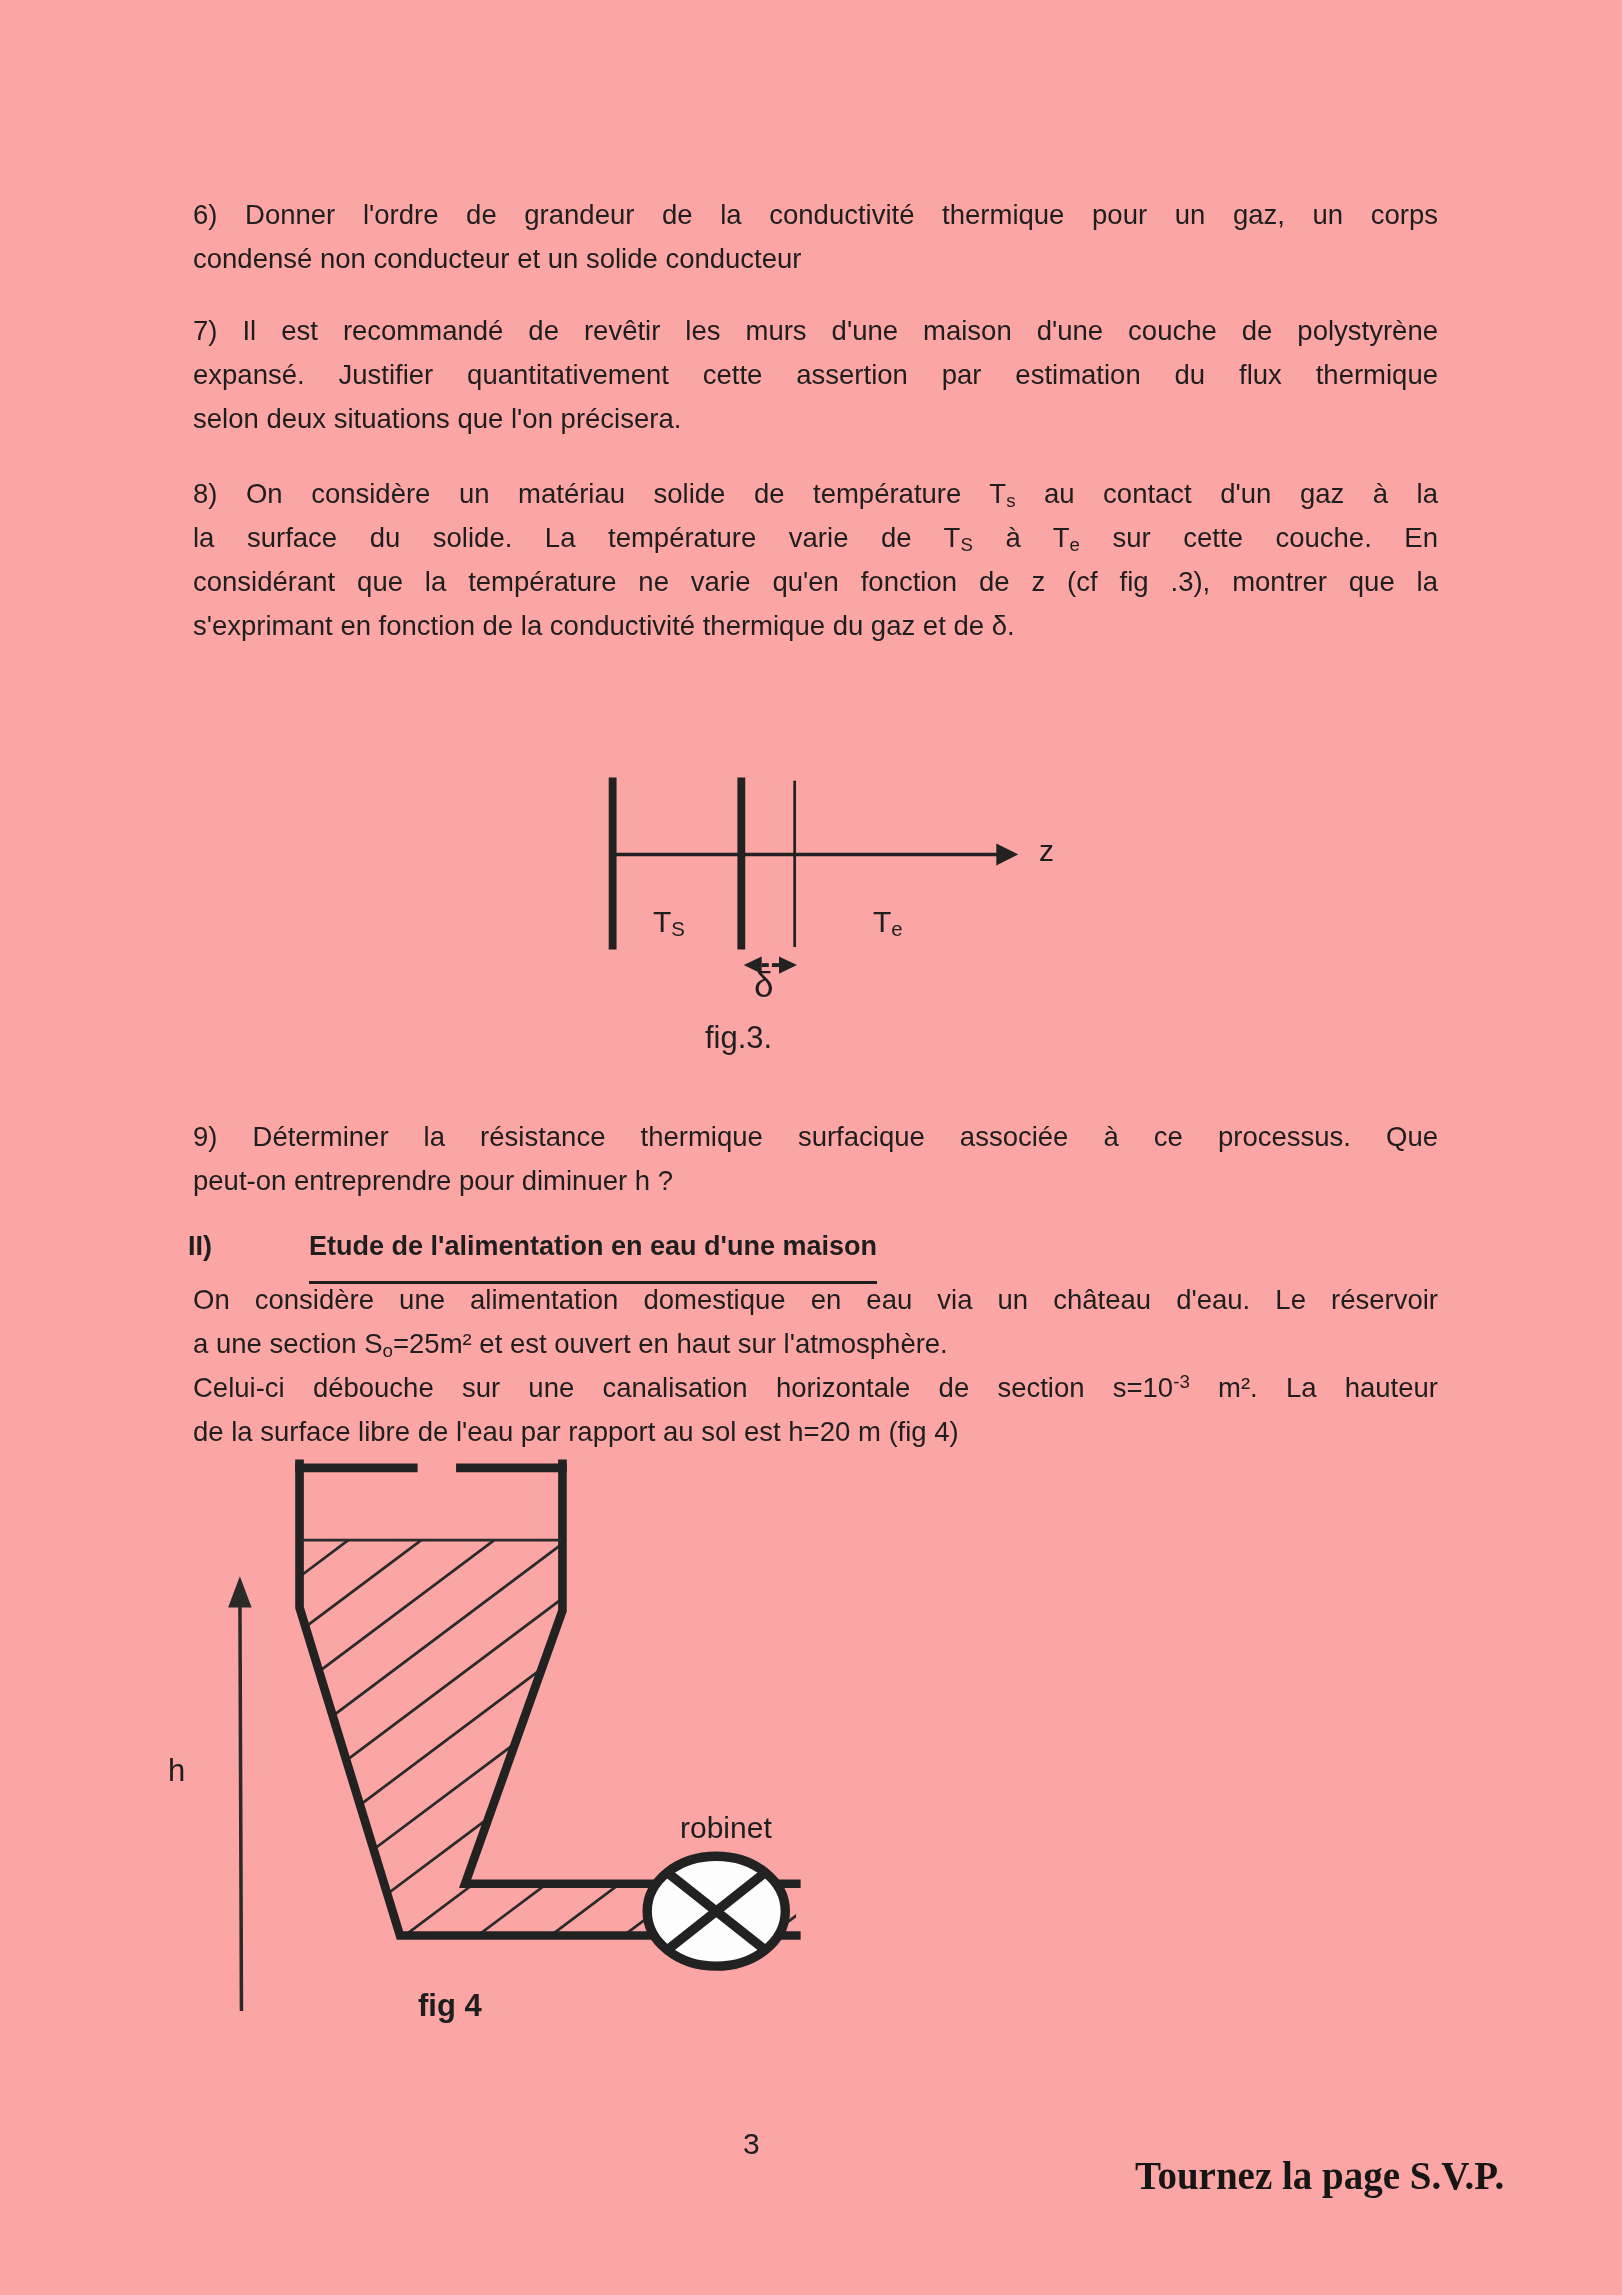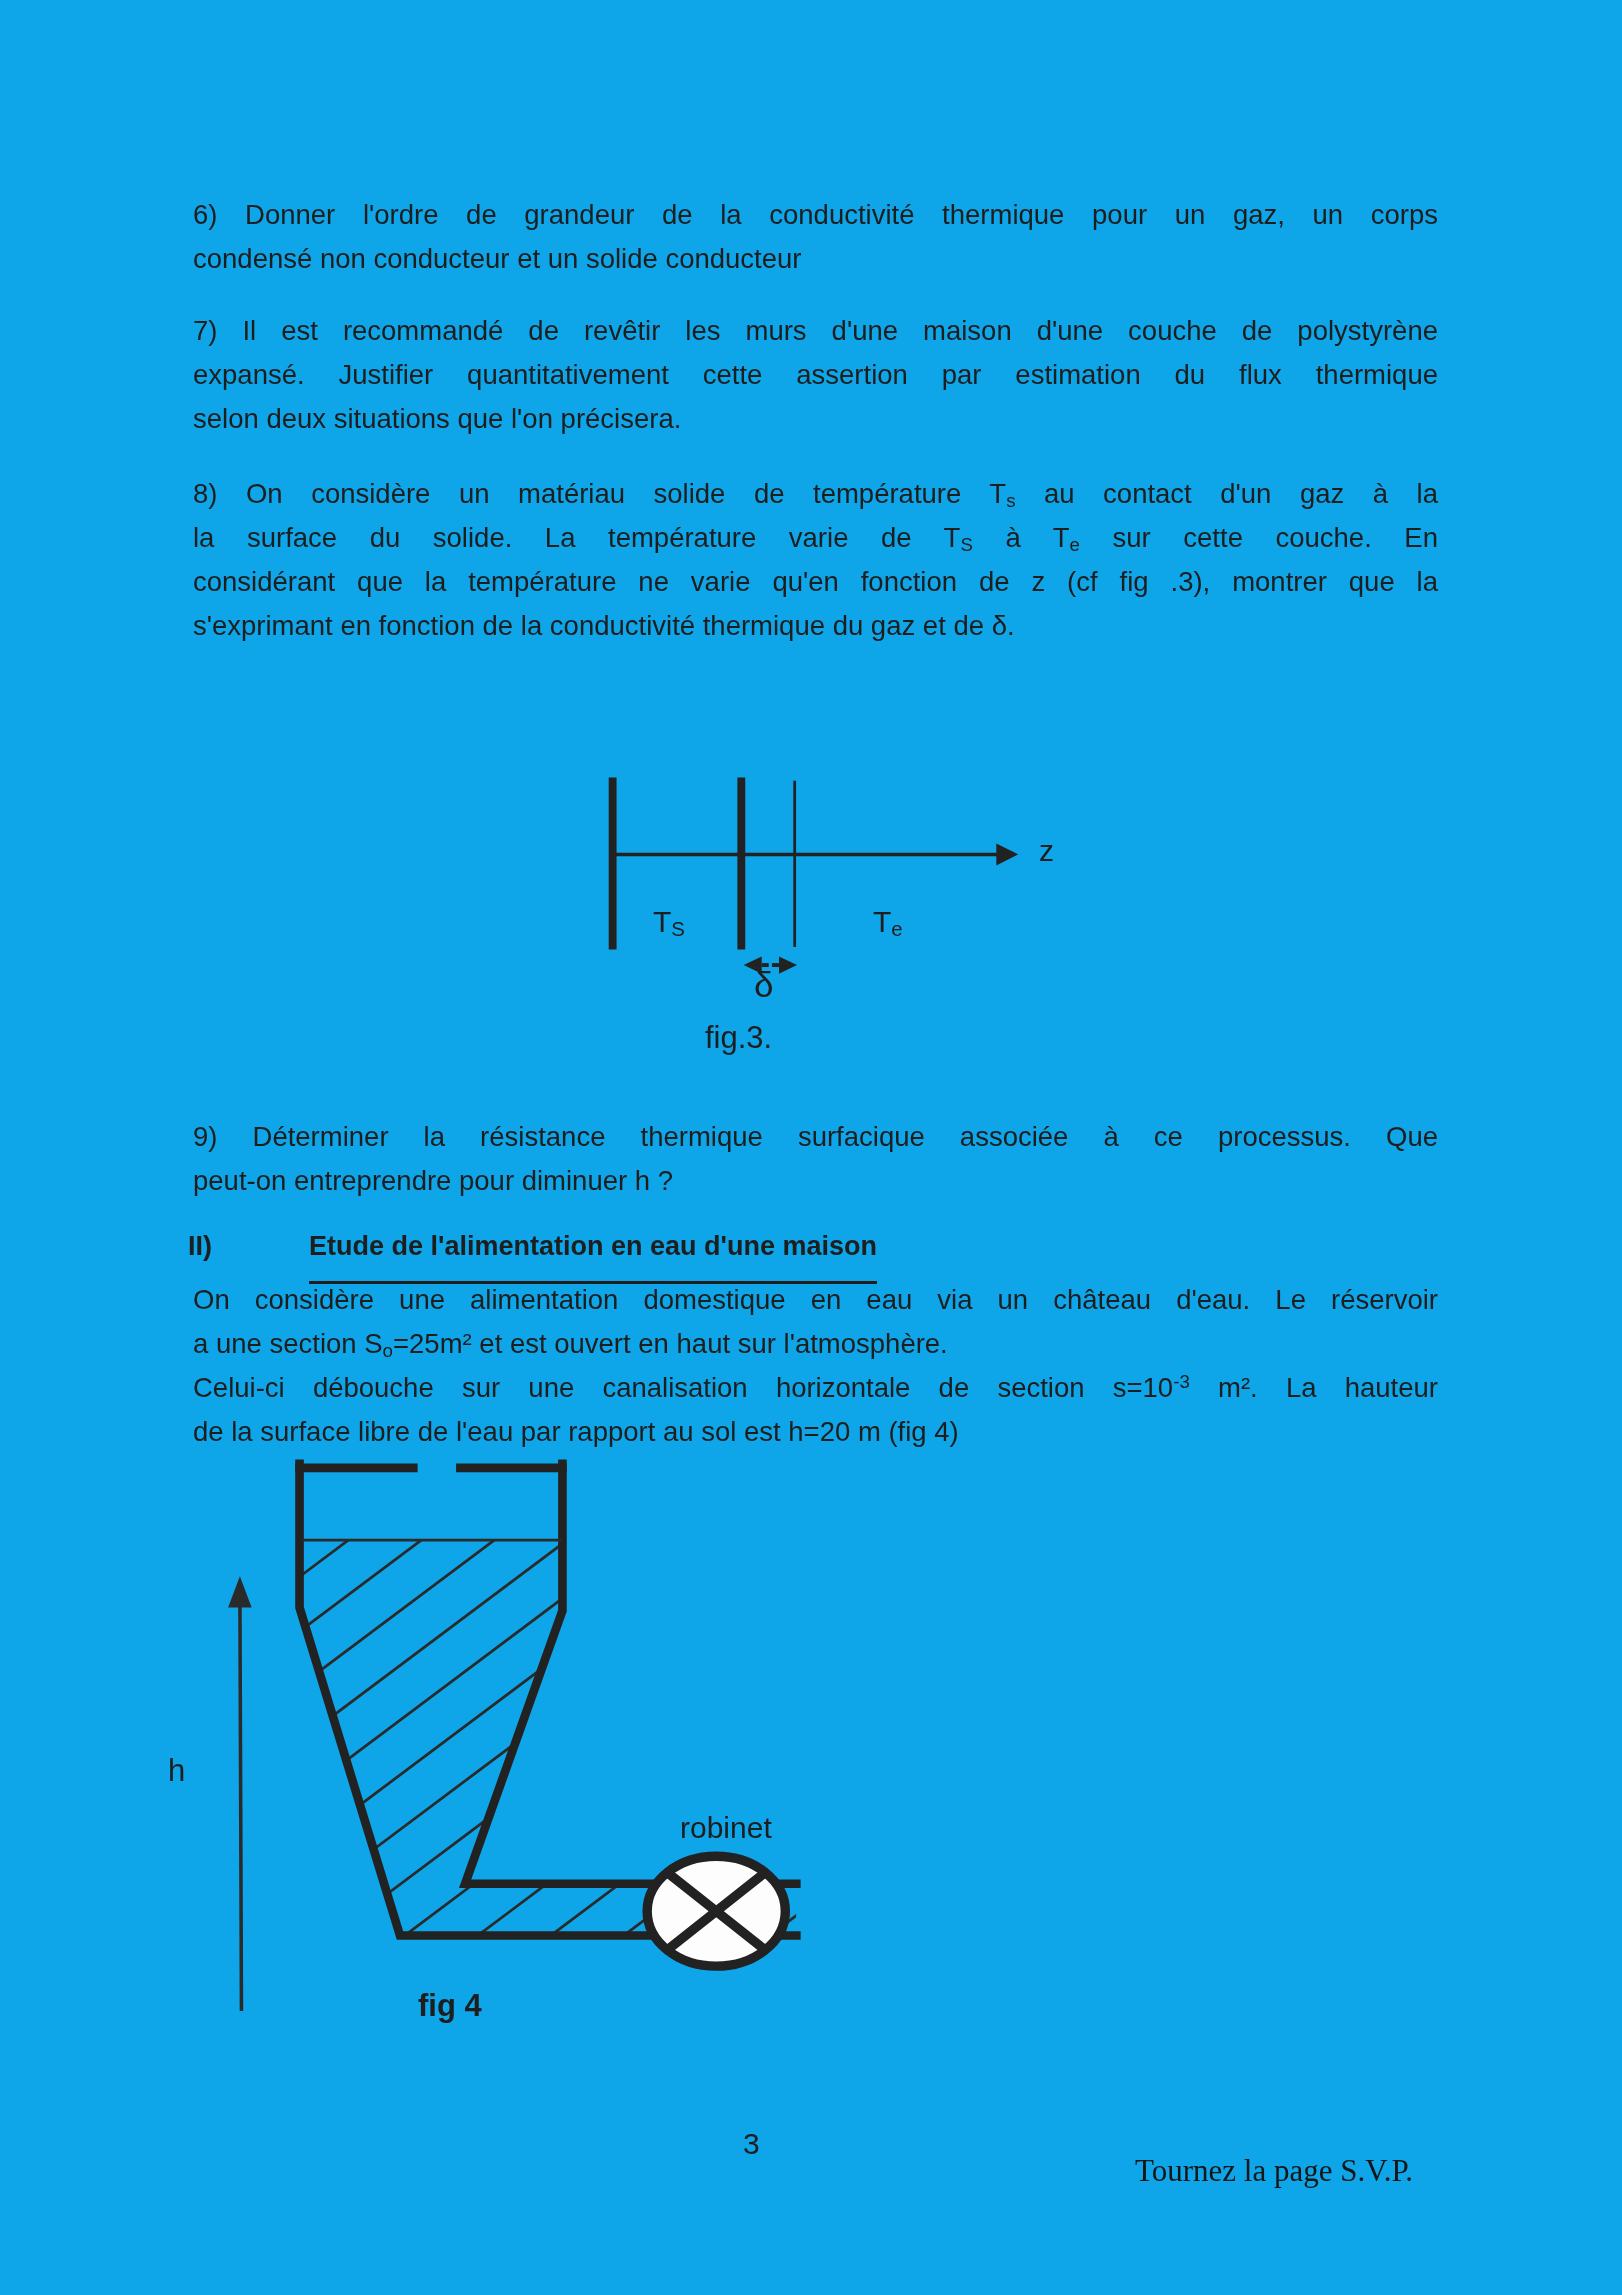--- a/index.html
+++ b/index.html
@@ -1,36 +1,36 @@
 <!DOCTYPE html>
 <html style="font-size:12.6px"><head>
 <meta charset="utf-8">
 <style>
   html,body { margin:0; padding:0; background:#e8e8e8; }
   .page {
     position:relative;
     width:1623px; height:2295px;
-    background:#0ea5e9;
+    background:#fca5a5;
     color:#1e1e1e;
     font-family:"Liberation Sans","DejaVu Sans",sans-serif;
     overflow:hidden;
   }
   .para { position:absolute; left:193px; width:1245px; }
   .ln { font-size:27.5px; line-height:44px; text-align:justify; white-space:normal; }
   .ln.j { text-align-last:justify; }
   sub { font-size:68%; line-height:0; position:relative; top:0.22em; vertical-align:baseline; }
   sup { font-size:68%; line-height:0; position:relative; top:-0.5em; vertical-align:baseline; }
   .heading { position:absolute; left:188px; top:1227px; display:flex; font-size:27px; font-weight:bold; line-height:38px; }
   .heading .num { width:100px; }
   .heading .title { border-bottom:3.1px solid #1e1e1e; padding-bottom:16px;margin-left:21px; }
   .fig-label { position:absolute; font-size:30px; line-height:31px; }
   .fig-caption { position:absolute; font-size:31px; font-weight:500; line-height:33px; }
   .delta { font-size:35px; }
   .footer-page { position:absolute; left:743px; top:2127px; font-size:30px; }
-  .footer-note { position:absolute; left:1135px; top:2153px; font-size:31px; font-weight:normal;
+  .footer-note { position:absolute; left:1135px; top:2153px; font-size:39px; font-weight:bold;
                  font-family:"Liberation Serif","DejaVu Serif",serif; color:#161616; }
   svg { position:absolute; overflow:visible; }
 </style>
 </head>
 <body>
 
 <div class="page">
 
   <section class="para" style="top:193px">
     <div class="ln j">6) Donner l'ordre de grandeur de la conductivité thermique pour un gaz, un corps</div>

